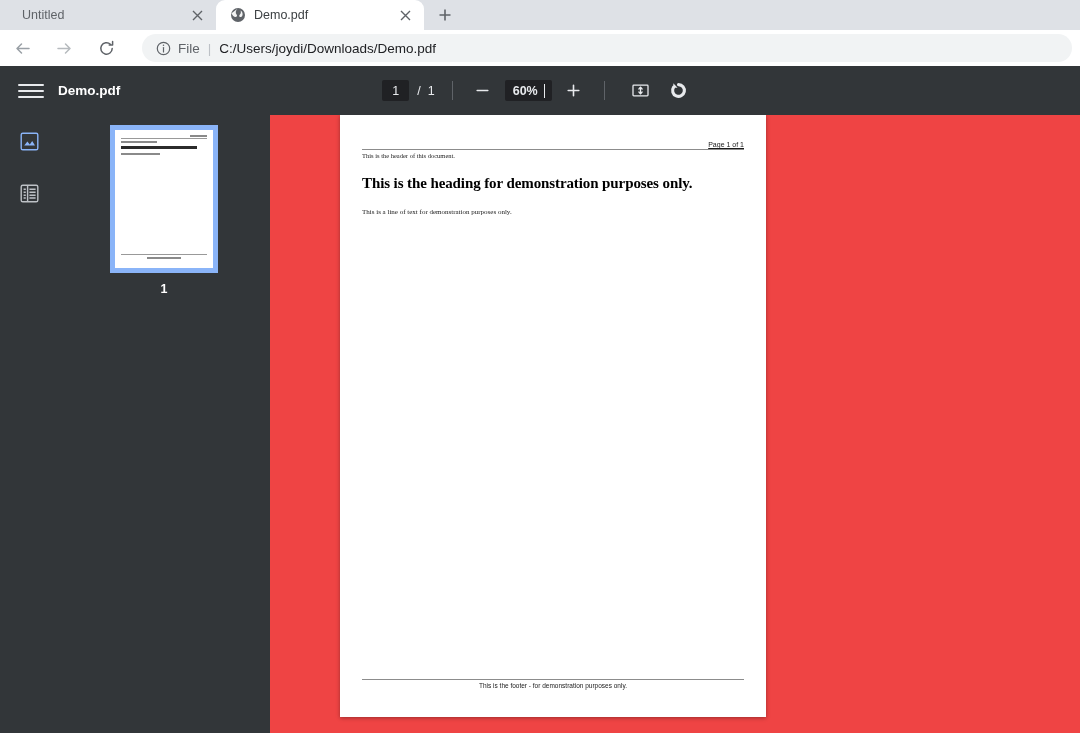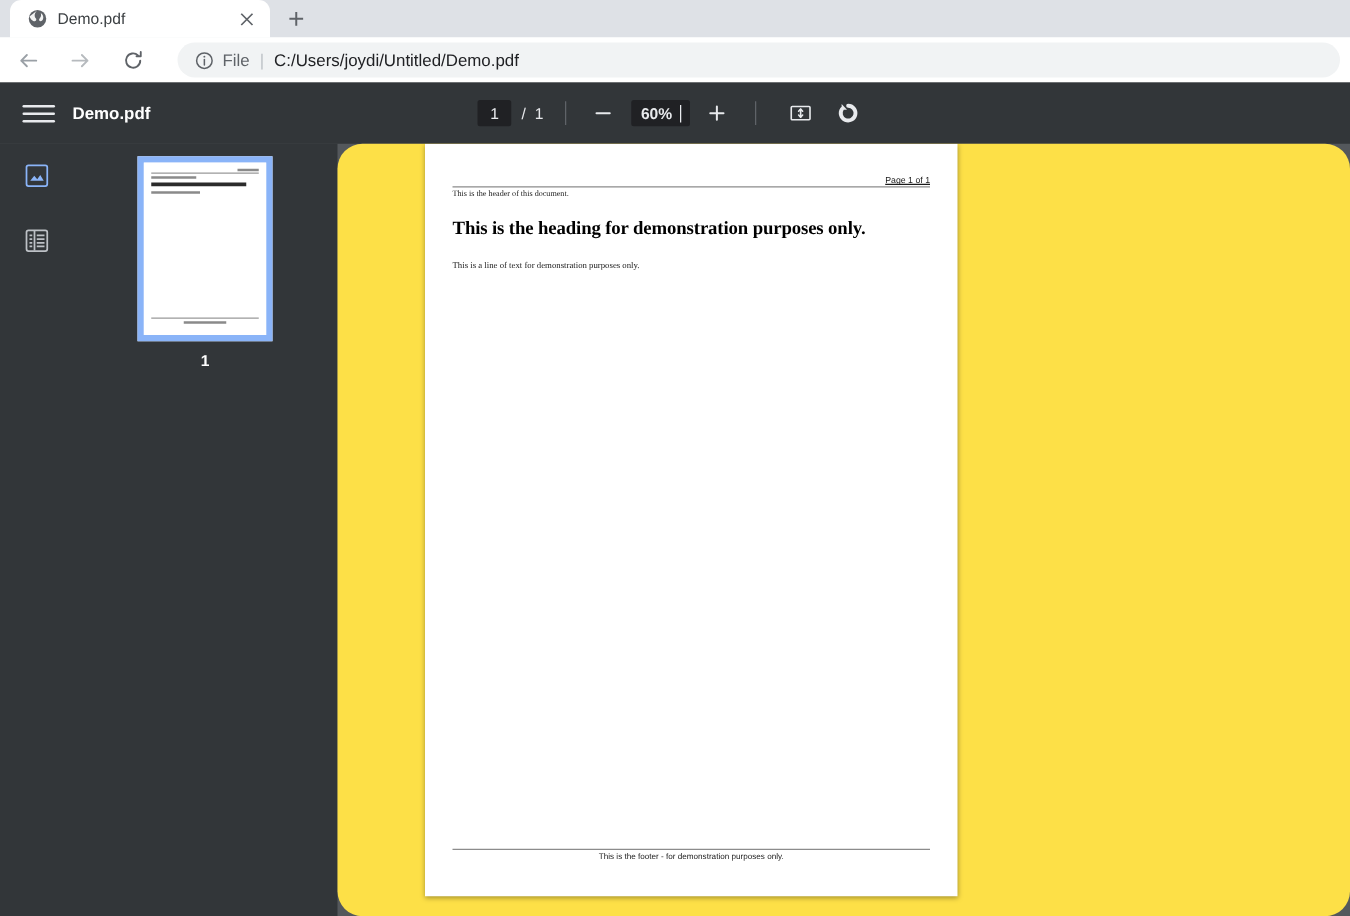--- a/index.html
+++ b/index.html
@@ -131,21 +131,21 @@
   .thumb-line { background: #999; height: 1px; margin-bottom: 2px; }
   .thumb-hdrtext { height: 2px; width: 42%; background: #8a8a8a; margin-bottom: 3px; }
   .thumb-pageno { height: 2px; width: 20%; background: #8a8a8a; margin-left: auto; margin-bottom: 1px; }
   .thumb-heading { height: 3px; width: 88%; background: #2b2b2b; margin: 3px 0 4px; }
   .thumb-body { height: 2px; width: 45%; background: #8a8a8a; }
   .thumb-footer-wrap { position: absolute; left: 6px; right: 6px; bottom: 9px; }
   .thumb-footer-line { height: 1px; background: #999; margin-bottom: 2px; }
   .thumb-footer-text { height: 2px; width: 40%; background: #8a8a8a; margin: 0 auto; }
   .thumb-label { color: #ffffff; font-size: 12.5px; font-weight: bold; margin-top: 9px; }
 
-  .pdf-canvas { flex: 1; background: #fde047; position: relative; overflow: hidden; border-radius: 20px; }
+  .pdf-canvas { flex: 1; background: #ef4444; position: relative; overflow: hidden; }
 
   .page-sheet {
     position: absolute; left: 70px; top: 0; width: 426px; height: 602px;
     background: #ffffff; box-shadow: 0 1px 4px rgba(0,0,0,.35);
     padding: 26px 22px 0 22px;
   }
   .pg-pageno { text-align: right; font-family: "Liberation Sans", sans-serif;
                font-size: 7px; color: #1a1a1a; text-decoration: underline; margin-bottom: 1px; }
   .pg-rule { height: 1px; background: #8c8c8c; margin-bottom: 2px; }
   .pg-header {
@@ -163,20 +163,28 @@
     font-size: 6.5px; color: #1a1a1a;
   }
 </style>
 </head>
 <body>
 
 <div class="browser">
 
   <div class="tabstrip">
 
+    <div class="tab inactive">
+      <span class="tab-title">Untitled</span>
+      <span class="tab-close">
+        <svg width="11" height="11" viewBox="0 0 11 11" fill="none" stroke="currentColor" stroke-width="1.4">
+          <path d="M1 1 L10 10 M10 1 L1 10"></path>
+        </svg>
+      </span>
+    </div>
 
     <div class="tab active">
       <span class="tab-favicon">
         <svg width="16" height="16" viewBox="0 0 16 16">
           <circle cx="8" cy="8" r="7" fill="#5f6368"></circle>
           <path d="M8 1.2 C5.5 3 5.2 6 6.6 7.6 C7.8 9 6.4 10.4 5 10 C3.6 9.6 2.2 8 1.6 6.2" fill="#ffffff" opacity="0.92"></path>
           <path d="M10.6 3.4 C12.4 4.6 13 6.6 12.4 8.4 C11.8 10 10 10.4 9.4 9.4 C8.8 8.4 10 7.6 10.6 6.4 C11 5.4 10.8 4.2 10.6 3.4Z" fill="#ffffff" opacity="0.92"></path>
         </svg>
       </span>
       <span class="tab-title">Demo.pdf</span>
@@ -215,21 +223,21 @@
     <div class="omnibox">
       <span class="omni-info">
         <svg width="15" height="15" viewBox="0 0 15 15" fill="none" stroke="currentColor" stroke-width="1.2">
           <circle cx="7.5" cy="7.5" r="6.2"></circle>
           <path d="M7.5 6.6 V11" stroke-linecap="round"></path>
           <circle cx="7.5" cy="4.3" r="0.78" fill="currentColor" stroke="none"></circle>
         </svg>
       </span>
       <span class="omni-scheme">File</span>
       <span class="omni-sep">|</span>
-      <span class="omni-url">C:/Users/joydi/Untitled/Demo.pdf</span>
+      <span class="omni-url">C:/Users/joydi/Downloads/Demo.pdf</span>
     </div>
   </div>
 
   <div class="pdfviewer">
 
     <div class="pdf-toolbar">
 
       <div class="pdf-left">
         <div class="hamburger">
           <span></span>

